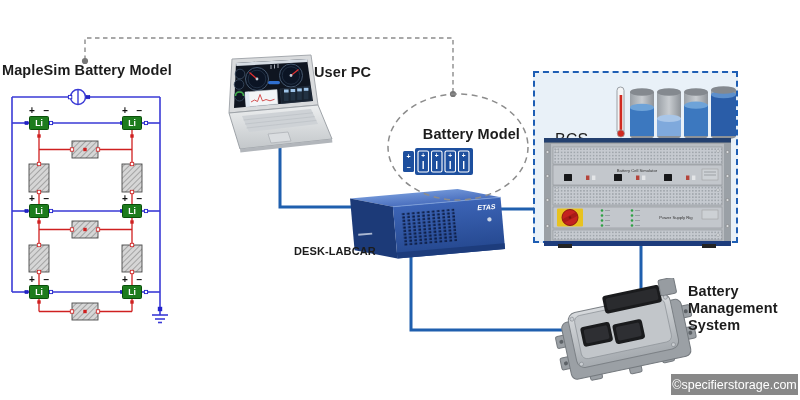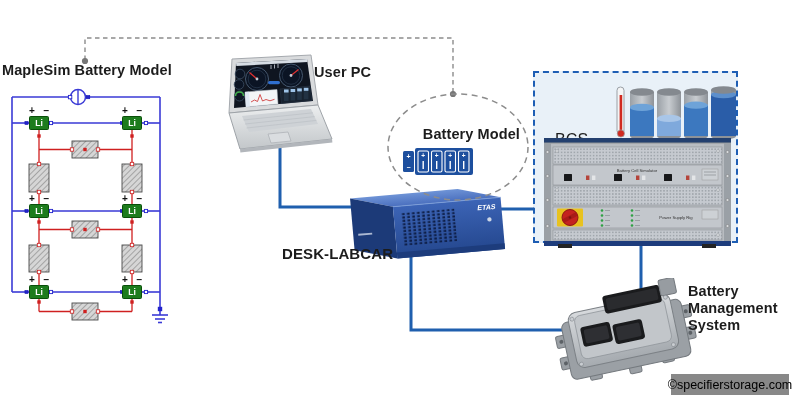--- a/index.html
+++ b/index.html
@@ -3,25 +3,25 @@
 <meta charset="utf-8">
 <style>
   html,body{margin:0;padding:0;}
   body{width:800px;height:400px;background:#ffffff;overflow:hidden;position:relative;
        font-family:"Liberation Sans", sans-serif;color:#1a1a1a;}
   .abs{position:absolute;}
   .label{font-size:14.5px;font-weight:bold;color:#1c1c1c;letter-spacing:0.1px;}
   #maplesim-title{left:2px;top:62px;width:170px;text-align:left;z-index:6;}
   #userpc-label{left:314px;top:64px;z-index:6;}
   #batterymodel-label{left:396px;top:126px;width:124px;text-align:right;z-index:6;}
-  #desklabcar-label{left:282px;top:245px;z-index:6;font-size:15px;}
+  #desklabcar-label{left:294px;top:245px;z-index:6;font-size:11px;}
   #bcs-label{left:20px;top:58px;font-size:16px;font-weight:normal;}
   #bms-label{left:688px;top:283px;width:106px;line-height:17px;z-index:6;}
-  #watermark{left:671px;top:374px;width:118px;height:21px;z-index:7;
-     background:rgba(130,130,130,0.95);color:#000000;font-size:12.5px;
+  #watermark{left:671px;top:374px;width:127px;height:21px;z-index:7;
+     background:rgba(130,130,130,0.95);color:#ffffff;font-size:12.5px;
      display:flex;align-items:center;justify-content:center;font-weight:normal;}
   #bcs-panel{left:533px;top:71px;width:201px;height:168px;z-index:1;
      background:#e9f1f8;border:2px dashed #1e5eb4;}
   svg{display:block;}
   .layer{position:absolute;}
 </style>
 </head>
 <body>
 
 <div id="bcs-panel" class="abs">

